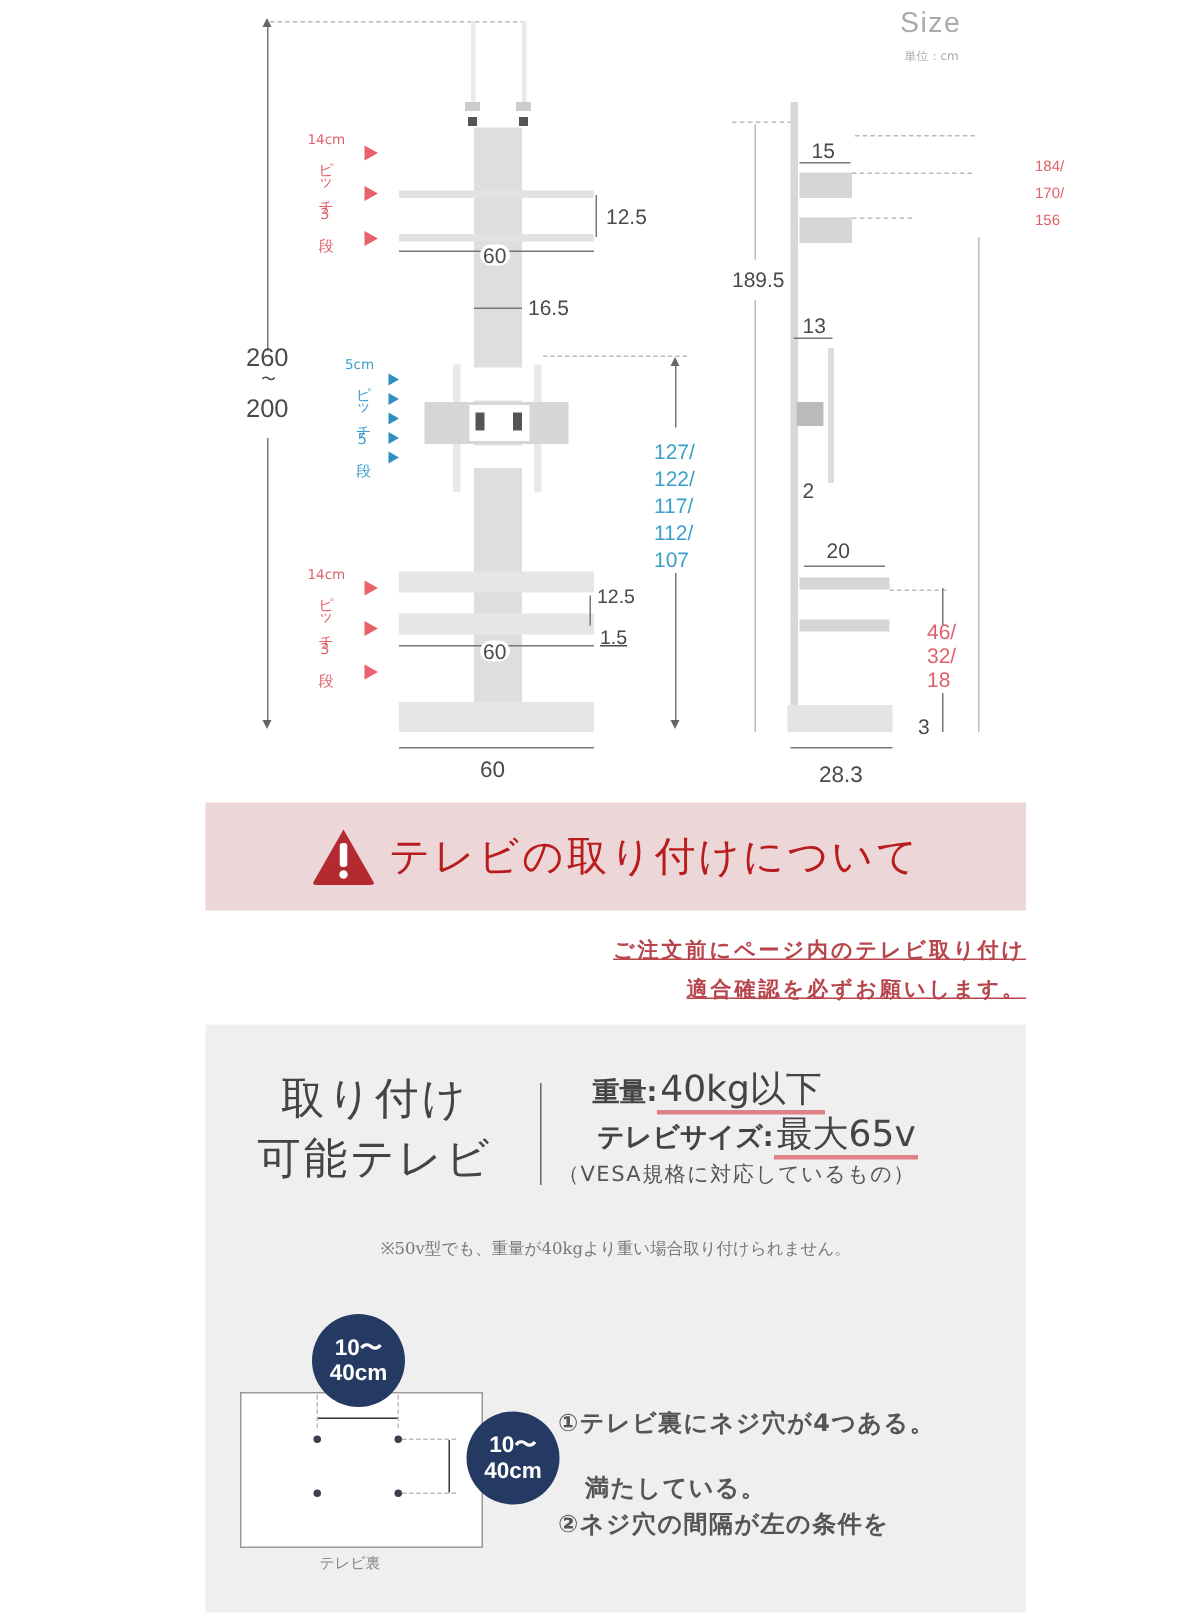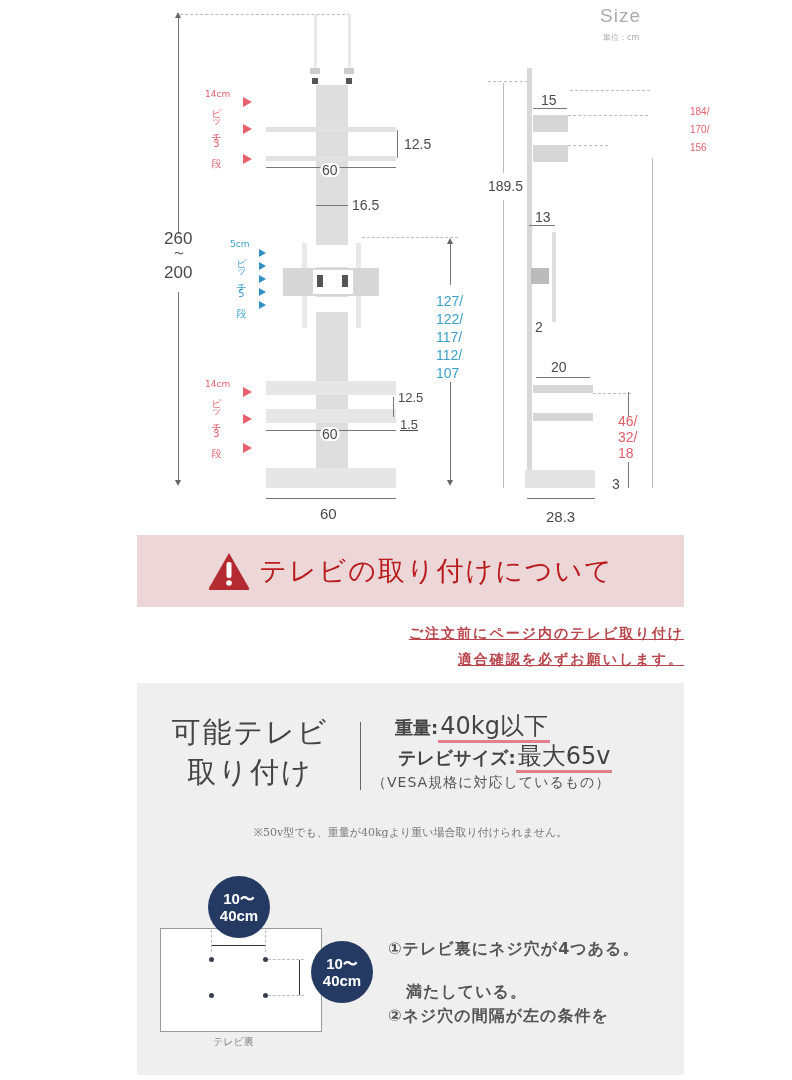--- a/index.html
+++ b/index.html
@@ -31,21 +31,21 @@
   .panel{position:absolute;left:137px;top:683px;width:547px;height:392px;background:#efefef;}
   .cap-title{position:absolute;left:165px;top:712px;width:170px;text-align:center;font-size:29px;color:#444;line-height:40px;letter-spacing:2px;}
   .cap-sep{position:absolute;left:360px;top:722px;width:1px;height:68px;background:#666;}
   .spec{position:absolute;left:395px;font-size:18px;color:#444;font-weight:bold;}
   .spec-val{font-size:24px;font-weight:normal;color:#444;border-bottom:3px solid #e08088;padding:0 2px;line-height:1;}
   .note{position:absolute;left:137px;top:824px;width:547px;text-align:center;font-family:"DejaVu Serif",serif;font-size:11px;color:#777;}
 
   .tvback{position:absolute;left:160px;top:928px;width:160px;height:102px;background:#fff;border:1px solid #999;}
   .hole{position:absolute;width:5px;height:5px;border-radius:50%;background:#3a3f4e;}
   .bubble{position:absolute;width:62px;height:62px;border-radius:50%;background:#243a63;color:#fff;font-weight:bold;font-size:15px;text-align:center;display:flex;flex-direction:column;align-items:center;justify-content:center;line-height:17px;font-family:"Liberation Sans",sans-serif;}
-  .cond{position:absolute;left:388px;font-size:16px;color:#555;font-weight:bold;letter-spacing:1px;line-height:24px;}
+  .cond{position:absolute;left:372px;font-size:16px;color:#555;font-weight:bold;letter-spacing:1px;line-height:24px;}
 </style>
 </head>
 <body>
 
 <div class="abs" style="left:600px;top:5px;font-size:19px;color:#aaa;font-family:'Liberation Sans',sans-serif;letter-spacing:1px;">Size</div>
 <div class="abs" style="left:603px;top:32px;font-size:8px;color:#aaa;">単位：cm</div>
 
 <div>
 
   <div class="vline" style="left:178px;top:14px;height:220px;"></div>
@@ -182,22 +182,22 @@
     <rect x="19.5" y="11" width="5" height="16" rx="2" fill="#fff"></rect>
     <circle cx="22" cy="32" r="2.8" fill="#fff"></circle>
   </svg>
   <span class="banner-title">テレビの取り付けについて</span>
 </div>
 <div class="notice" style="top:625px;">ご注文前にページ内のテレビ取り付け</div>
 <div class="notice" style="top:651px;">適合確認を必ずお願いします。</div>
 
 <div class="panel"></div>
 <div class="cap-title">
+  <div>取り付け</div>
   <div>可能テレビ</div>
-  <div>取り付け</div>
 </div>
 <div class="cap-sep"></div>
 <div class="spec" style="top:714px;">
   <span>重量:</span><span class="spec-val">40kg以下</span>
 </div>
 <div class="spec" style="top:744px;left:398px;">
   <span>テレビサイズ:</span><span class="spec-val">最大65v</span>
 </div>
 <div class="abs" style="left:372px;top:774px;font-size:14px;color:#555;letter-spacing:1px;">（VESA規格に対応しているもの）</div>
 <div class="note">※50v型でも、重量が40kgより重い場合取り付けられません。</div>

